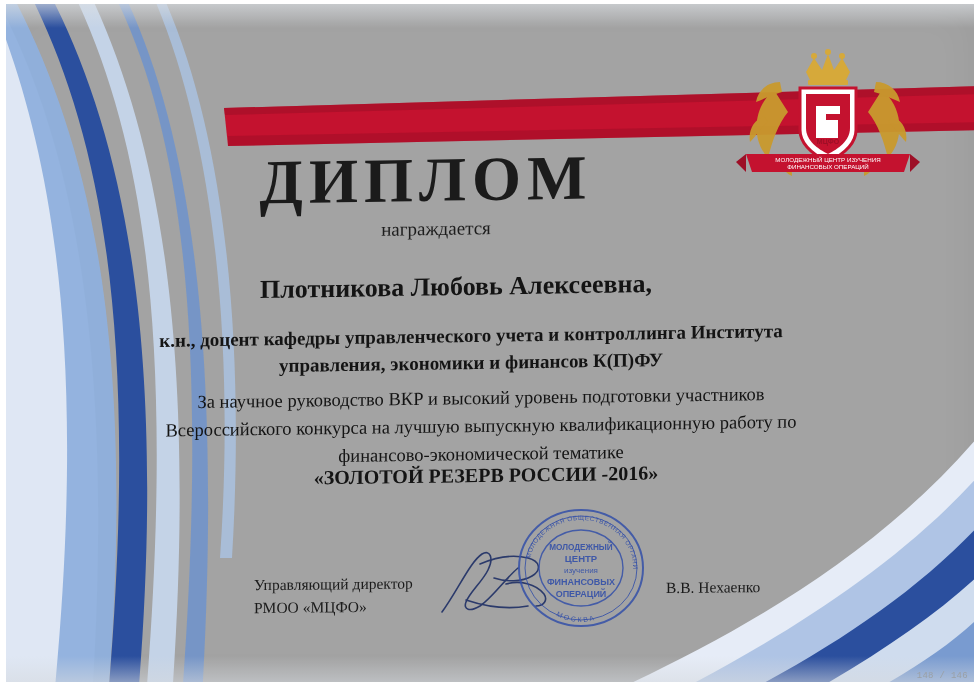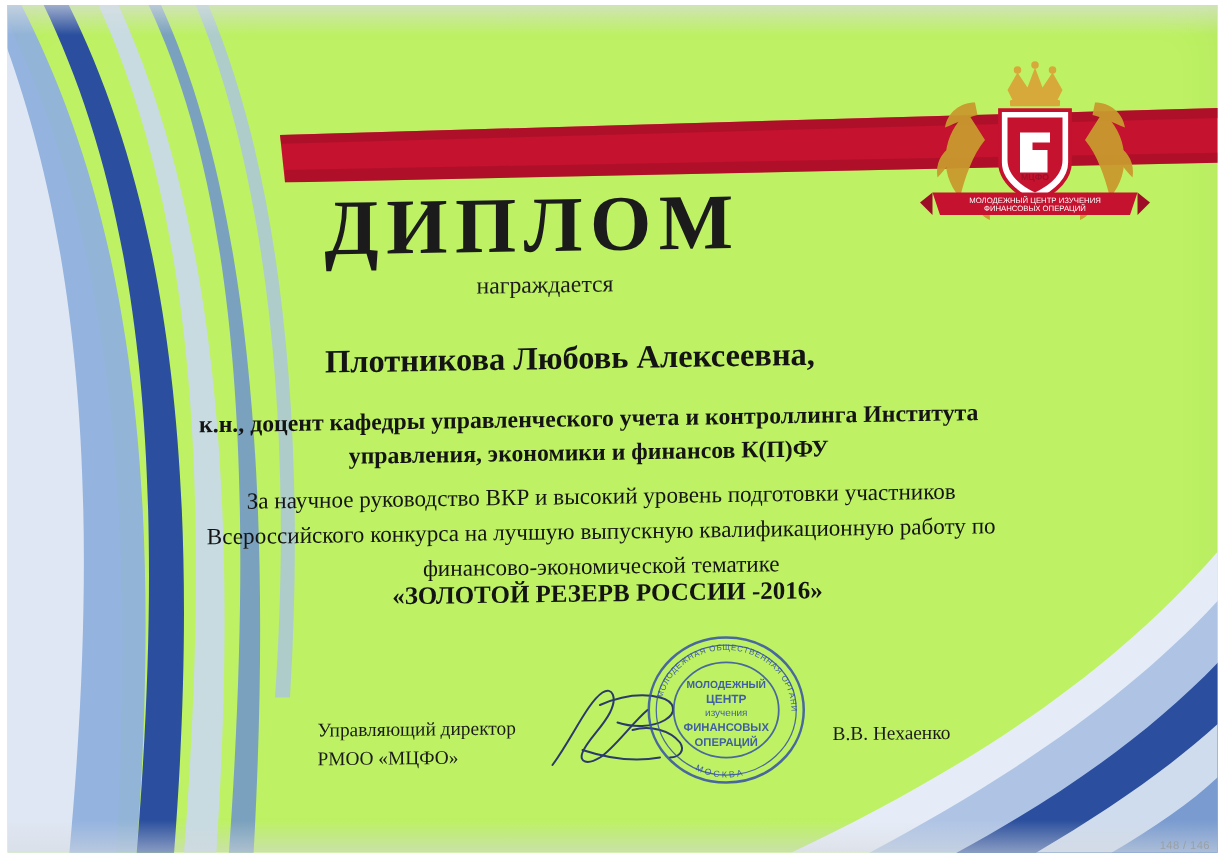--- a/index.html
+++ b/index.html
@@ -23,21 +23,21 @@
     overflow: hidden;
   }
 
   
   .sheet {
     position: absolute;
     left: 6px;
     top: 4px;
     width: 968px;
     height: 678px;
-    background: #bef264;
+    background: #a3a3a3;
     overflow: hidden;
     box-shadow: inset 0 0 40px rgba(0,0,0,0.05);
   }
 
   
   .swoosh {
     position: absolute;
     pointer-events: none;
   }
 
@@ -183,21 +183,21 @@
     top: 500px;
     width: 140px;
     height: 128px;
   }
 
   
   .page-counter {
     position: absolute;
     right: 12px;
     bottom: 8px;
-    font-family: Liberation Sans, sans-serif;
+    font-family: Liberation Mono, monospace;
     font-size: 9px;
     color: #9aa0a6;
     letter-spacing: 0.3px;
   }
 
   .shade-top {
     position: absolute;
     left: 0; top: 0; width: 980px; height: 24px;
     background: linear-gradient(180deg, rgba(220,224,228,0.65), rgba(255,255,255,0));
     pointer-events: none;

